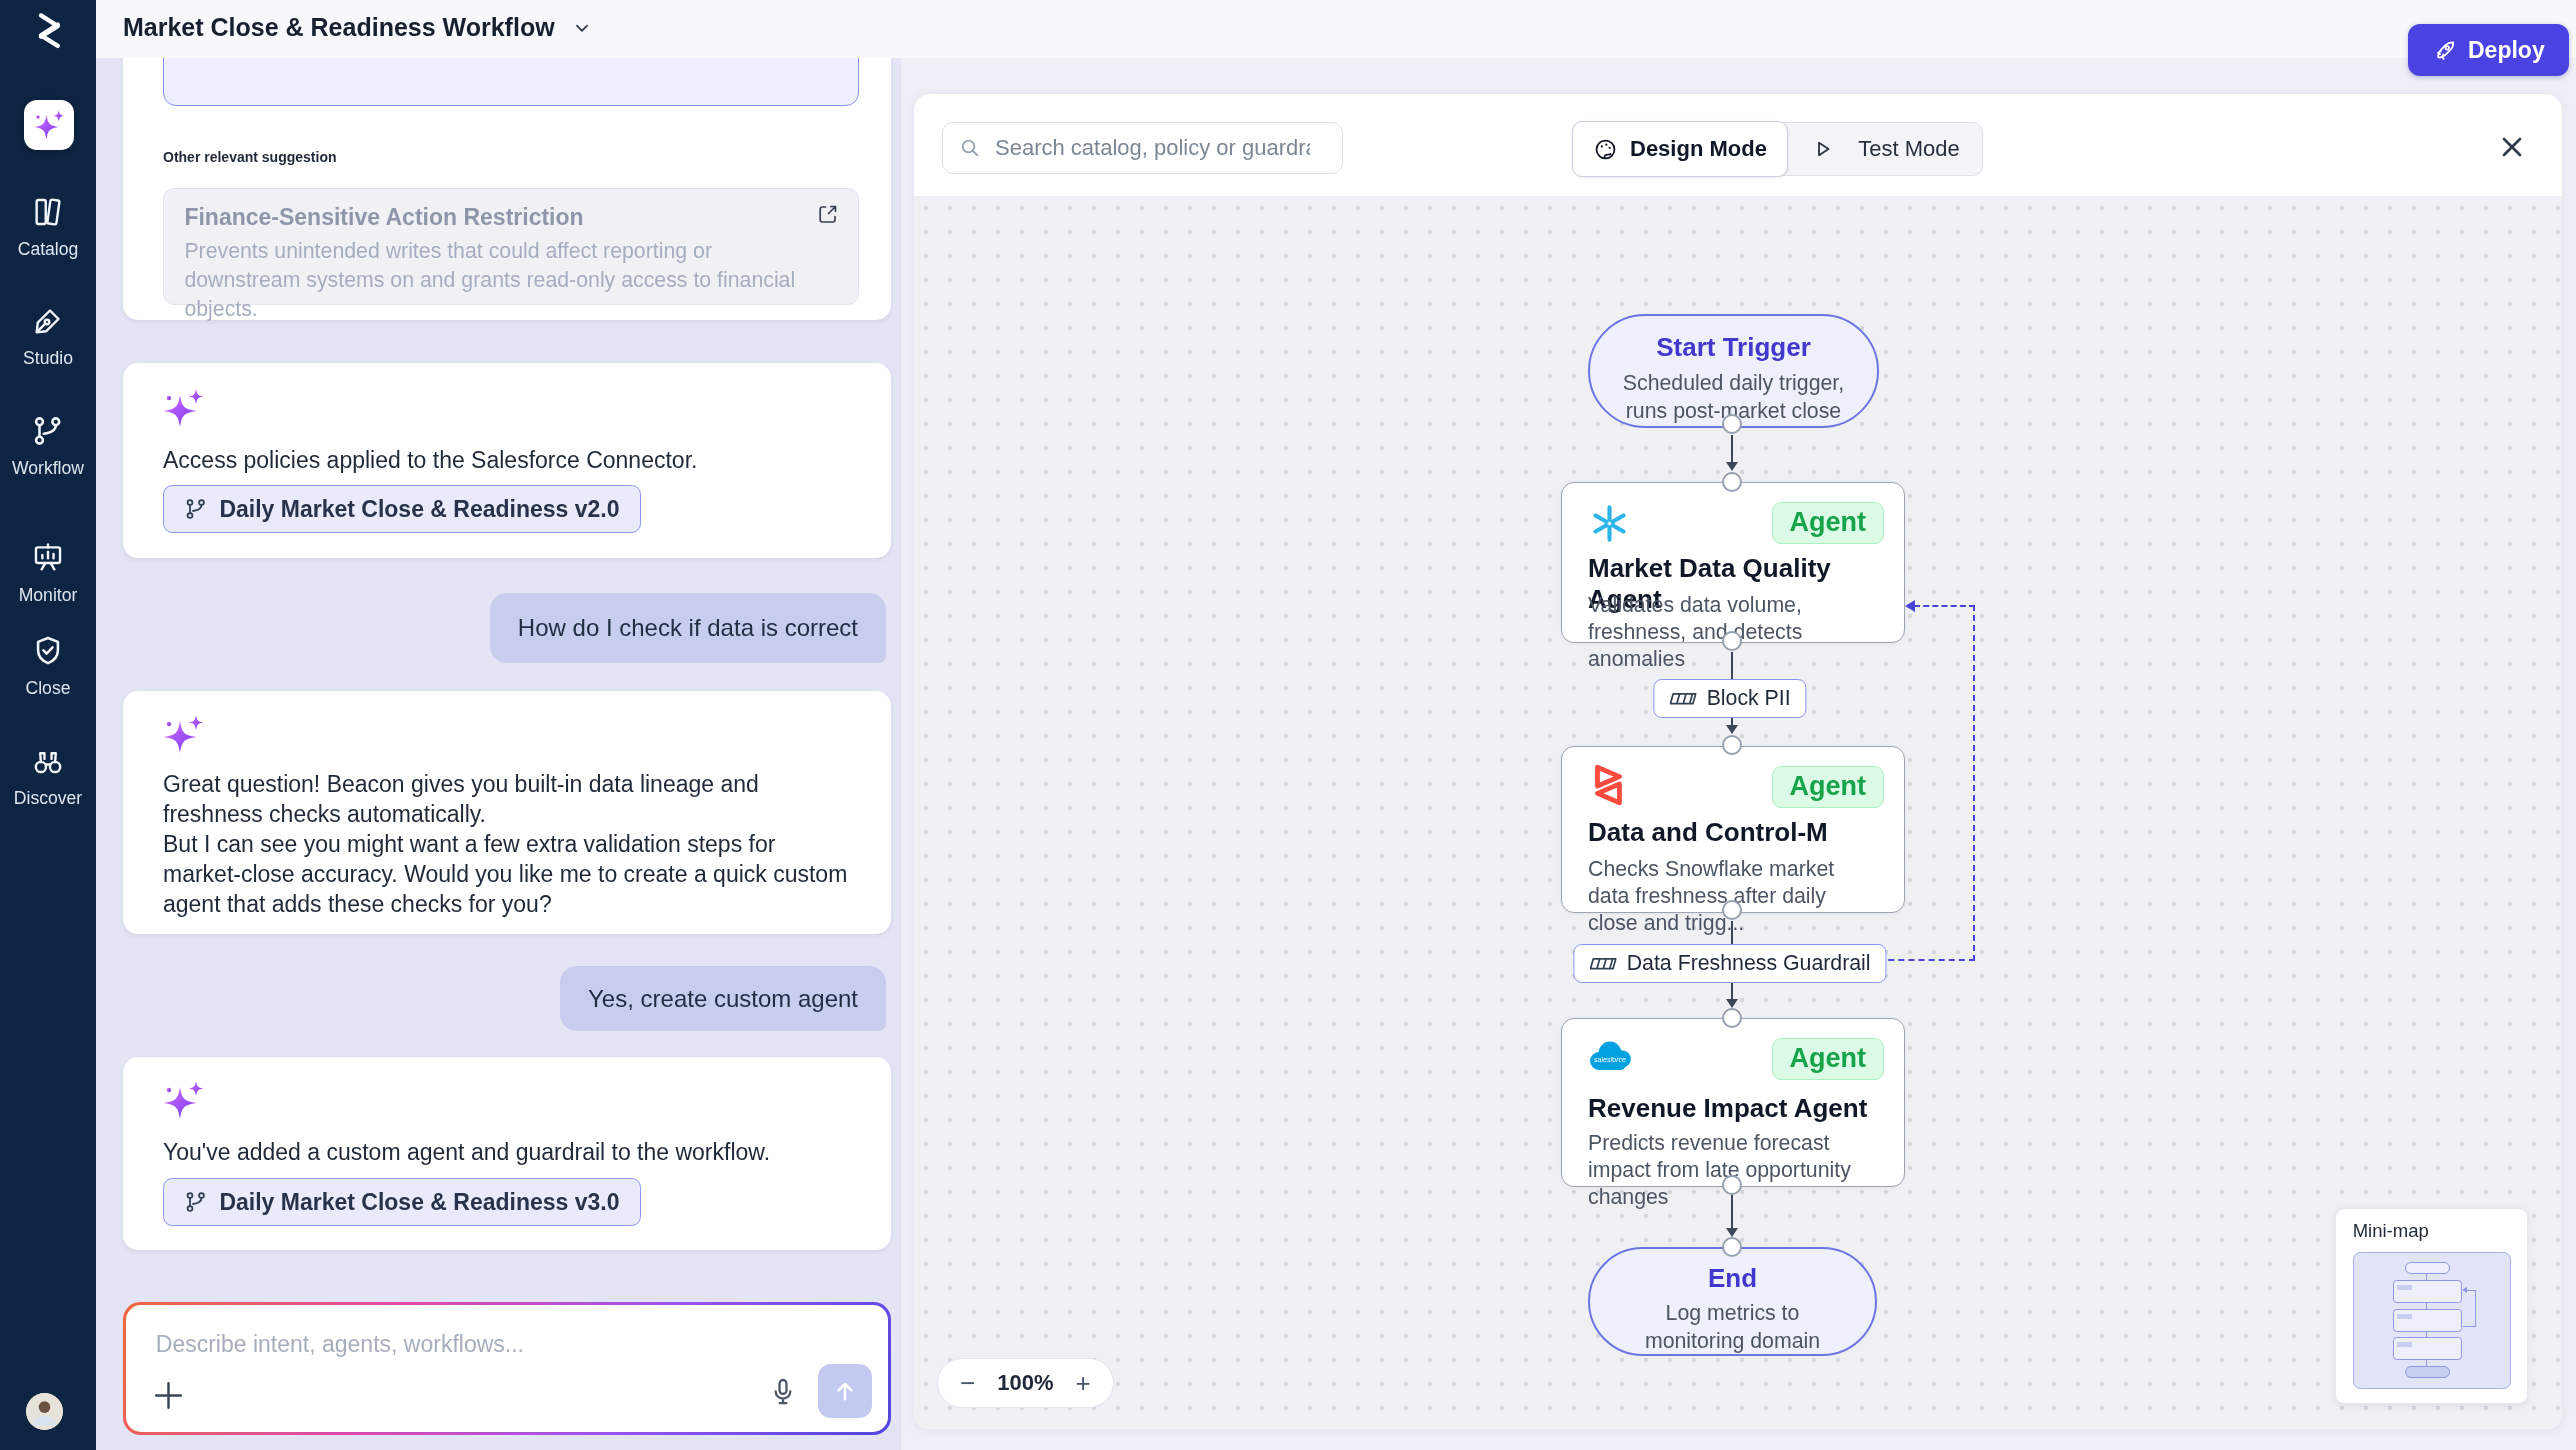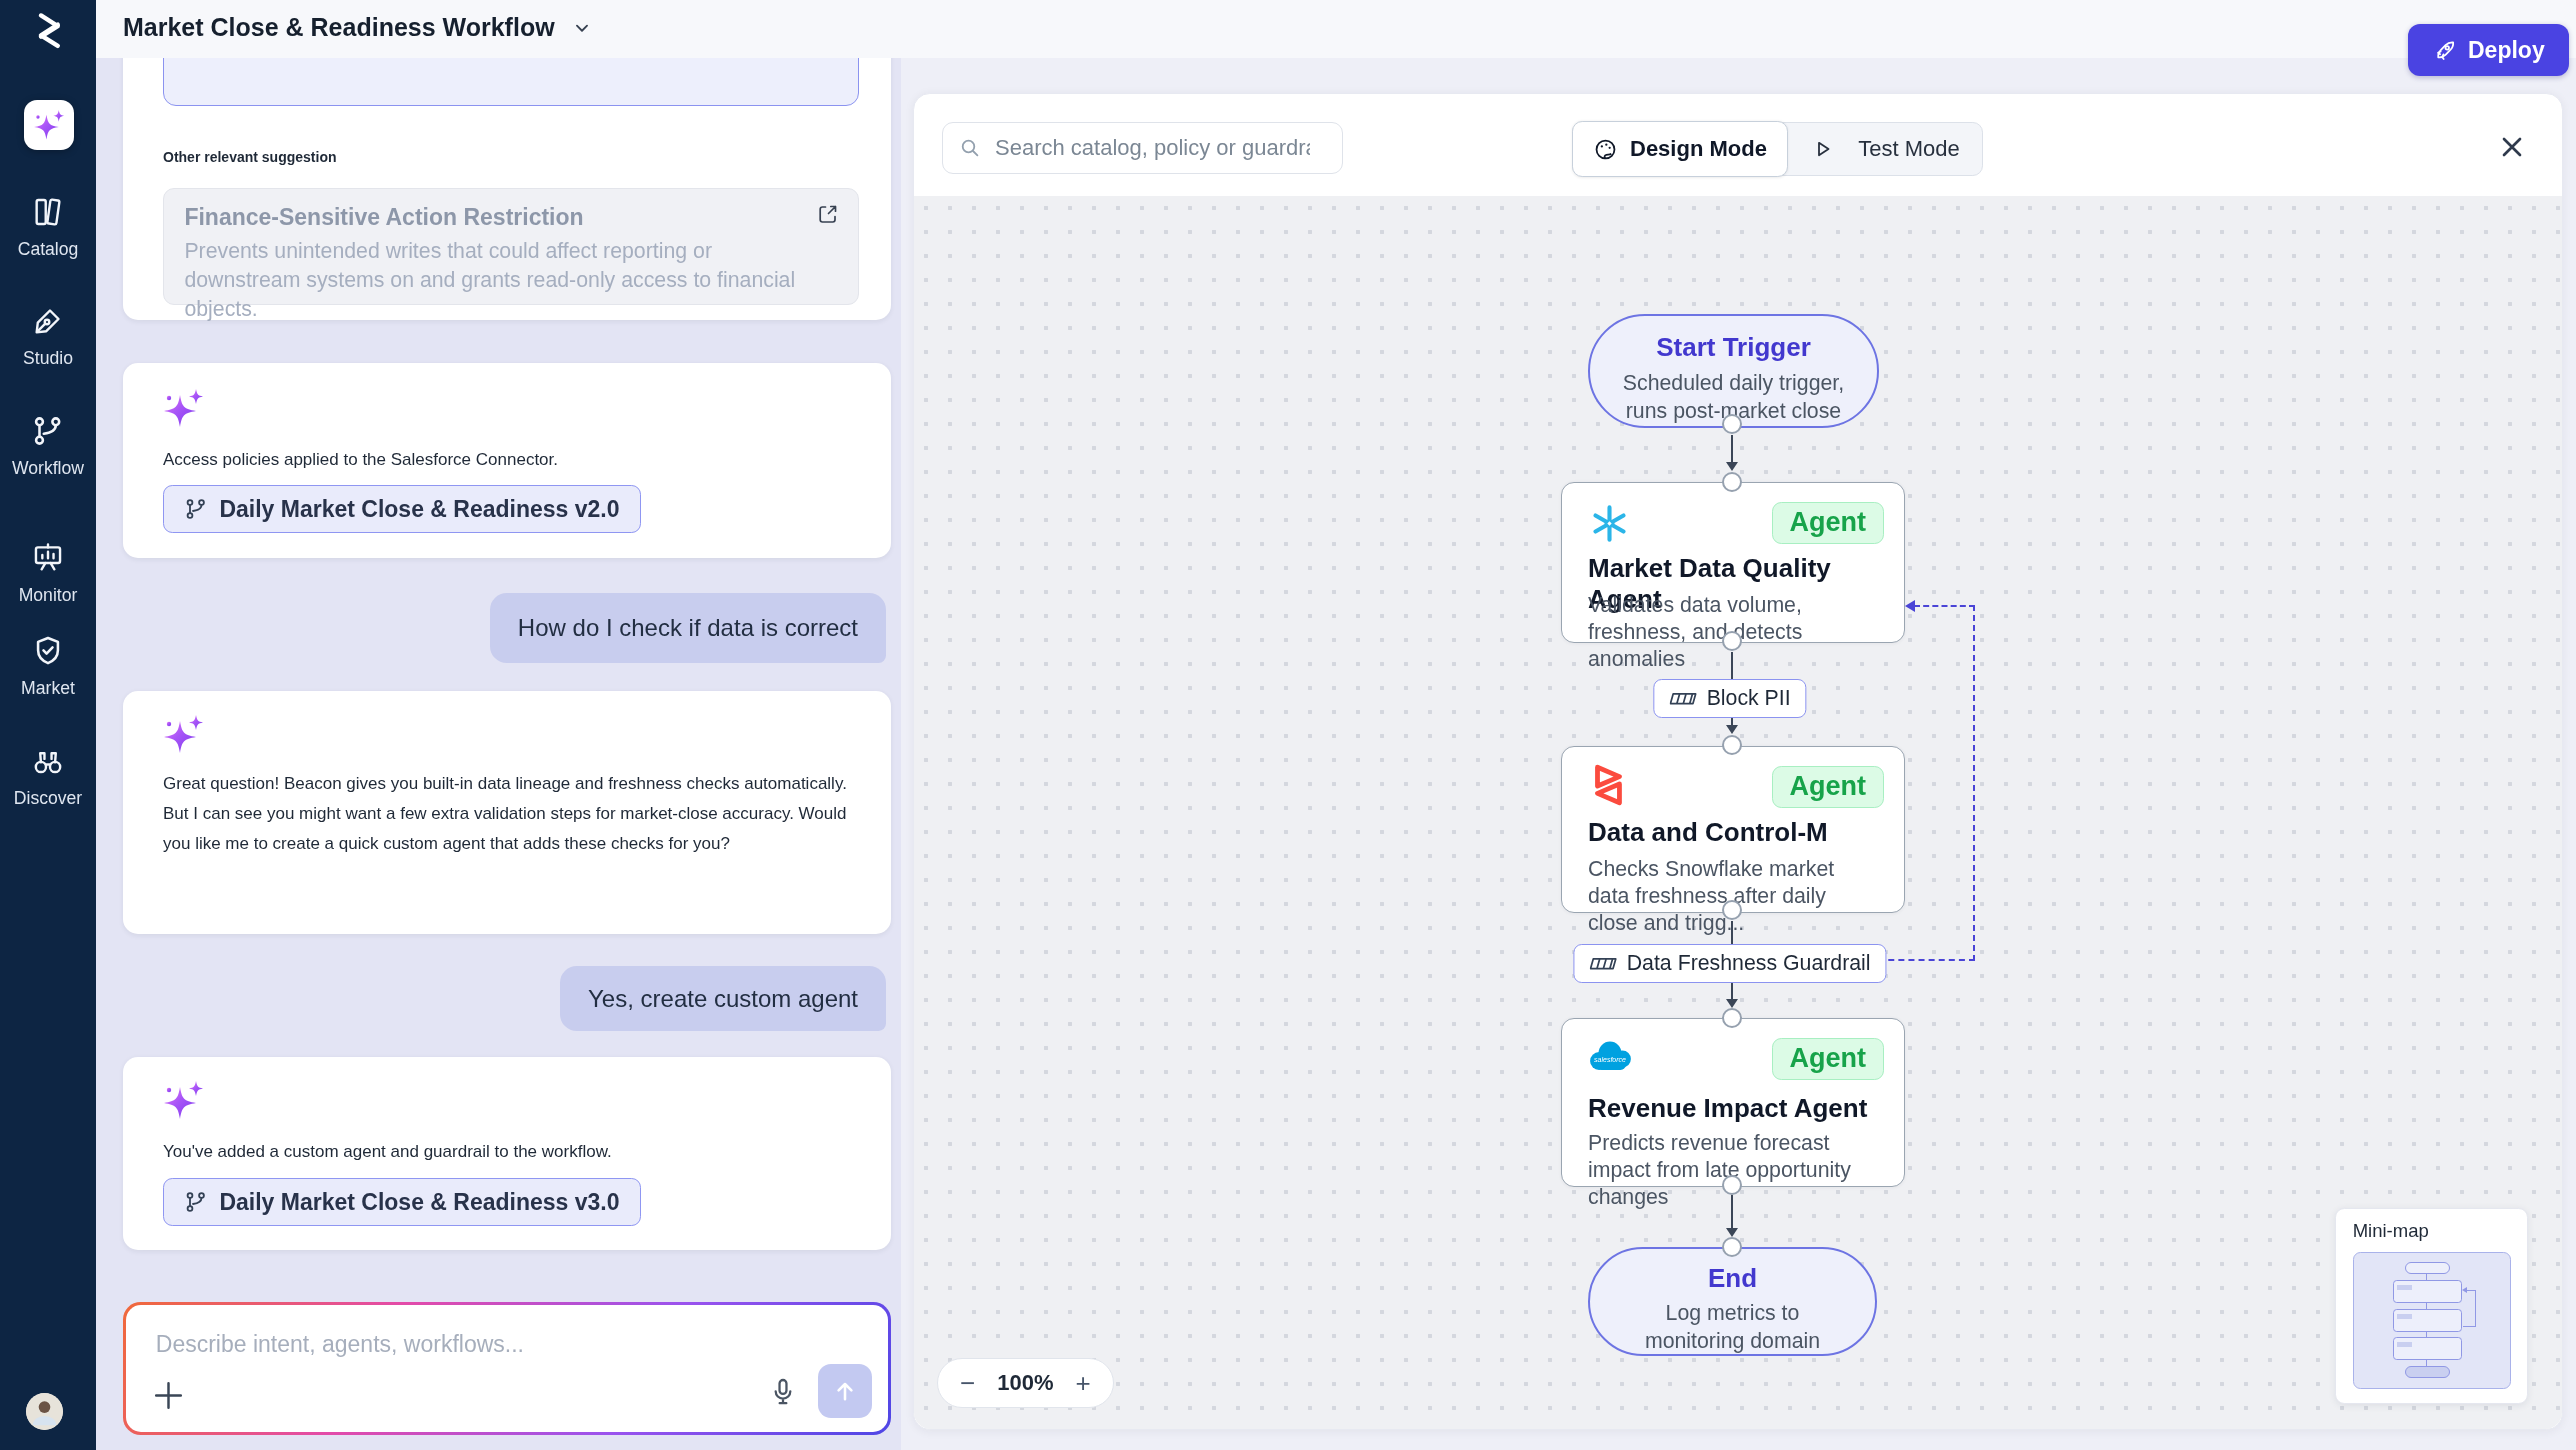--- a/index.html
+++ b/index.html
@@ -20,21 +20,21 @@
   .avatar{left:26px;top:1393px;width:37px;height:37px;border-radius:50%;overflow:hidden;background:#E7E3DA;cursor:pointer;}
 
   
   .chat-bg{left:96px;top:58px;width:805px;height:1392px;background:#E3E4F4;}
   .card{background:#fff;border-radius:15px;box-shadow:0 1.9px 5.6px rgba(30,41,59,.07);}
   .cut-chip{left:40px;top:16.7px;width:694px;height:69px;border:1.9px solid #8B93F0;background:#EDEFFC;border-radius:13px;}
   .sec-head{font-size:14px;font-weight:600;color:#1F2937;}
   .sugg-card{background:#F0F1F5;border:1.9px solid #E3E5EB;border-radius:11px;}
   .sugg-title{font-size:23px;font-weight:600;color:#8D97A9;}
   .sugg-desc{font-size:21.3px;line-height:29px;color:#A5AEBF;}
-  .ai-text{font-size:17px;line-height:30px;color:#1F2937;}
+  .ai-text{font-size:23px;line-height:30px;color:#1F2937;}
   .wf-chip{display:inline-flex;align-items:center;gap:11px;height:46px;padding:0 20.4px;background:#E9EBFB;border:1.9px solid #8F96F2;border-radius:9.3px;font-size:23px;font-weight:600;color:#28324A;cursor:pointer;}
   .bubble{background:#C8CDEE;border-radius:16.7px;border-bottom-right-radius:7.4px;color:#222E42;font-size:24px;display:flex;align-items:center;padding:0 28px;}
   .composer{left:123px;top:1302px;width:768px;height:133px;border-radius:17.6px;padding:2.8px;background:linear-gradient(120deg,#F0693A,#E34BA9,#9A53EE,#4F46E5);box-sizing:border-box;}
   .composer-inner{position:relative;width:100%;height:100%;background:#fff;border-radius:15px;}
   .composer-input{position:absolute;left:28px;top:18.5px;width:668px;height:41px;border:none;outline:none;font-size:23px;color:#1F2937;font-family:"Liberation Sans",sans-serif;background:transparent;}
   .composer-input::placeholder{color:#A6AEBC;}
   .send-btn{position:absolute;right:16.7px;bottom:14px;width:54px;height:54px;background:#C3C9F1;border-radius:13px;display:flex;align-items:center;justify-content:center;cursor:pointer;}
 
   
   .canvas-card{left:913px;top:93px;width:1648px;height:1335px;background:#fff;border:0.9px solid #E7E9F1;border-radius:16.7px;box-shadow:0 1.9px 9.3px rgba(30,41,59,.06);z-index:1;}
@@ -275,21 +275,21 @@
     <div class="abs nav" style="top:541px;">
       <svg class="ic nico" viewBox="0 0 37 37" width="34" height="34">
           <use href="#sym-monitor"></use>
         </svg>
       <div>Monitor</div>
     </div>
     <div class="abs nav" style="top:634px;">
       <svg class="ic nico" viewBox="0 0 37 37" width="34" height="34">
           <use href="#sym-shield"></use>
         </svg>
-      <div>Market</div>
+      <div>Close</div>
     </div>
     <div class="abs nav" style="top:744px;">
       <svg class="ic nico" viewBox="0 0 37 37" width="34" height="34">
           <use href="#sym-binoculars"></use>
         </svg>
       <div>Discover</div>
     </div>
     <div class="abs avatar"><svg class="ic" width="37" height="37" viewBox="0 0 40 40">
           <use href="#sym-person"></use>
         </svg></div>

